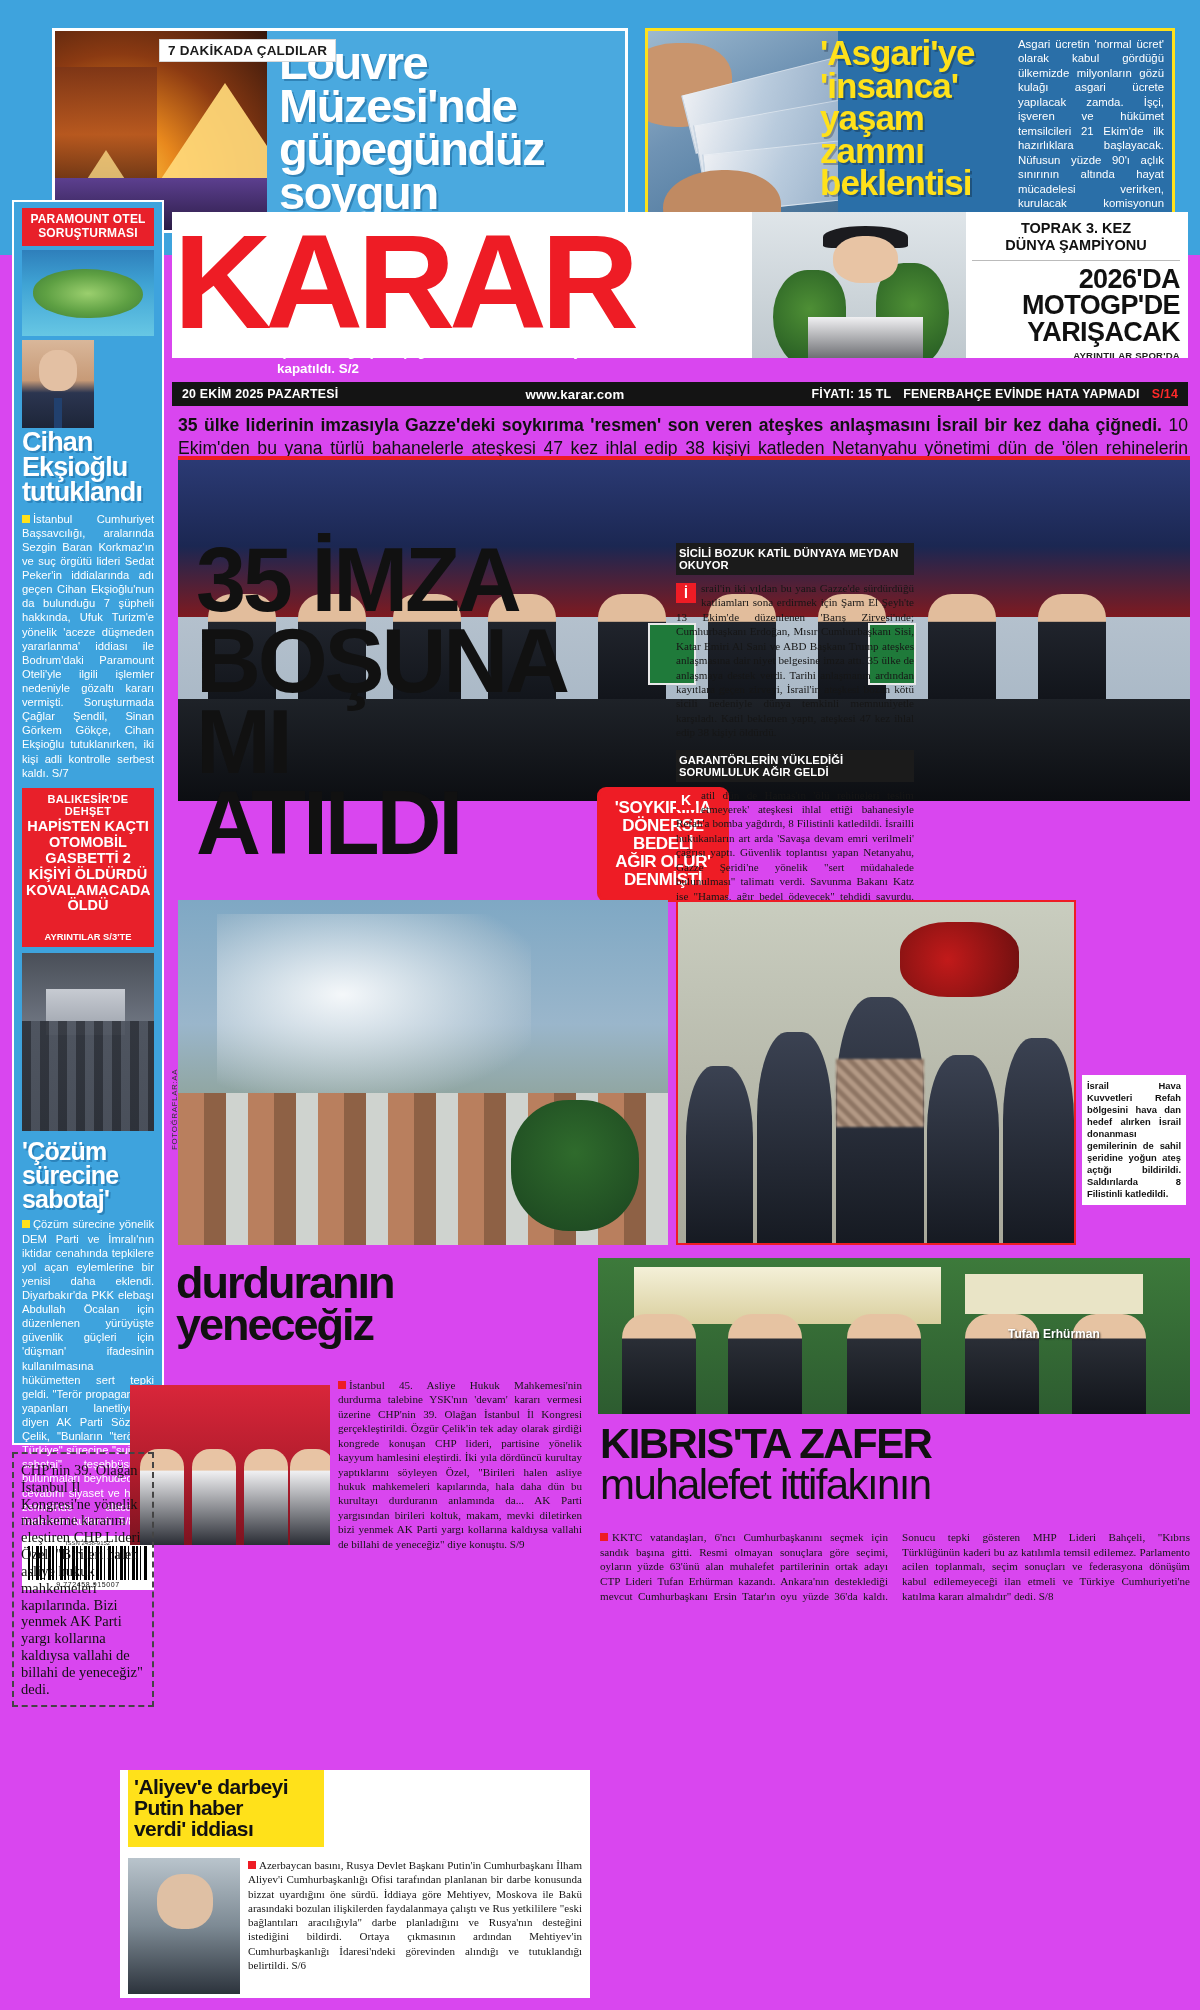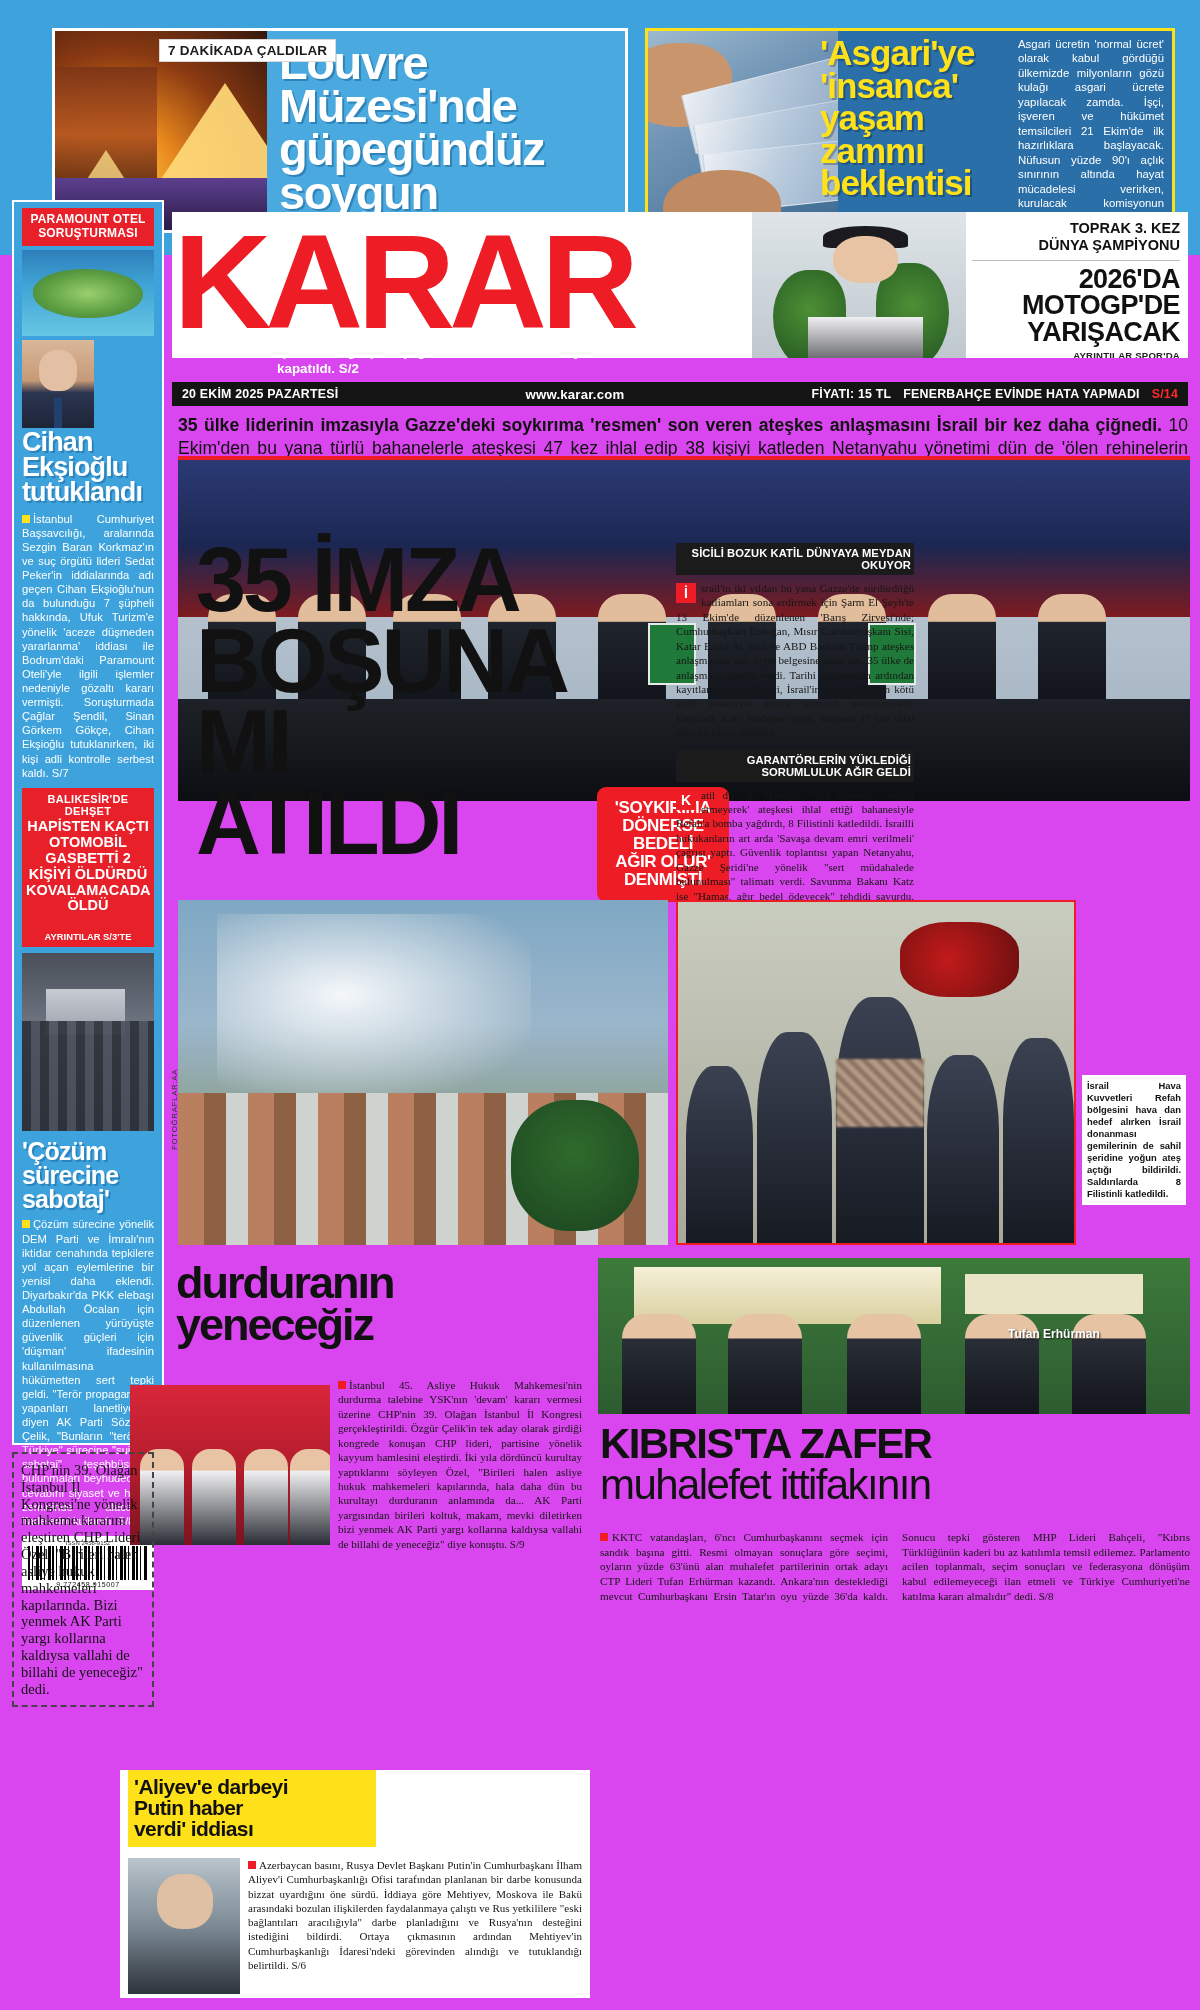--- a/index.html
+++ b/index.html
@@ -224,21 +224,21 @@
     background: radial-gradient(circle at 50% 40%, #4e8f35, #1f5320);
     border-radius: 40% 50% 55% 45%;
   }
   .moto-photo .suit {
     position:absolute; left: 26%; bottom: 0; width: 54%; height: 38%;
     background: linear-gradient(180deg,#f0f0f2,#22242a);
   }
   .moto-text {
     position:absolute; right: 8px; top: 8px; width: 208px; text-align: right;
   }
-  .moto-text .l1 { font-size: 14.5px; font-weight:700; color:#111; line-height:1.16; }
+  .moto-text .l1 { font-size: 14.5px; font-weight:700; color:#111; line-height:1.16;text-align:center; }
   .moto-text hr { border:0; border-top:1px solid #bbb; margin: 6px 0 5px 0; }
   .moto-text .l2 { font-size: 27px; font-weight:700; color:#111; line-height:.98; letter-spacing:-.6px; }
   .moto-text .l3 { font-size: 9.6px; font-weight:700; color:#222; margin-top: 5px; letter-spacing:.2px; }
 
   .dateline {
     position:absolute; left: 172px; top: 382px; width: 1016px; height: 24px;
     background: #141414; color:#ffffff;
     display:flex; align-items:center; font-size: 12.4px; font-weight: 700;
     padding: 0 10px; letter-spacing: .2px;
   }
@@ -291,21 +291,21 @@
     line-height: 1.06; padding: 9px 4px 10px 4px;
     border-radius: 6px; letter-spacing:-.4px;
     box-shadow: 0 0 0 3px #ee1c25;
   }
   .soykirim-stamp span { display:block; }
 
   
   .rcol { position:absolute; left: 676px; top: 543px; width: 238px; }
   .blk-head {
     background:#1b1b1b; color:#fff; font-size: 11.2px; font-weight:700;
-    text-align:right; padding: 4px 3px; letter-spacing:.1px;
+    text-align:left; padding: 4px 3px; letter-spacing:.1px;
   }
   .rcol p {
     font-size: 11.1px; line-height: 1.3; color:#161616; text-align: justify;
     margin-top: 6px; font-family: "Liberation Serif", serif;
   }
   .dropcap {
     float:left; width: 20px; height: 20px; background:#ee1c25; color:#fff;
     font-weight:700; font-size: 14px; text-align:center; line-height: 20px;
     margin: 2px 5px 0 0; font-family: "Liberation Sans", sans-serif;
   }
@@ -394,21 +394,21 @@
     border: 2px dashed #444; padding: 8px 7px;
     font-size: 14.5px; line-height: 1.16; color:#111; font-weight: 400;
     font-family: "Liberation Serif", serif;
   }
 
   .aliyev-box {
     position:absolute; left: 120px; top: 1770px; width: 470px; height: 228px;
     background: #fff;
   }
   .aliyev-kicker {
-    position:absolute; left: 8px; top: 0px; width: 248px;
+    position:absolute; left: 8px; top: 0px; width: 196px;
     background:#ffe11a; color:#111; font-weight:700; font-size: 21px;
     line-height: 1.0; padding: 6px 6px 8px 6px; letter-spacing:-.6px;
   }
   .aliyev-kicker span { display:block; }
   .aliyev-photo {
     position:absolute; left: 8px; top: 88px; width: 112px; height: 136px;
     background: linear-gradient(180deg,#b9c4cc 0%, #7d8a94 50%, #2c333c 100%);
     overflow:hidden;
   }
   .aliyev-photo .f {

